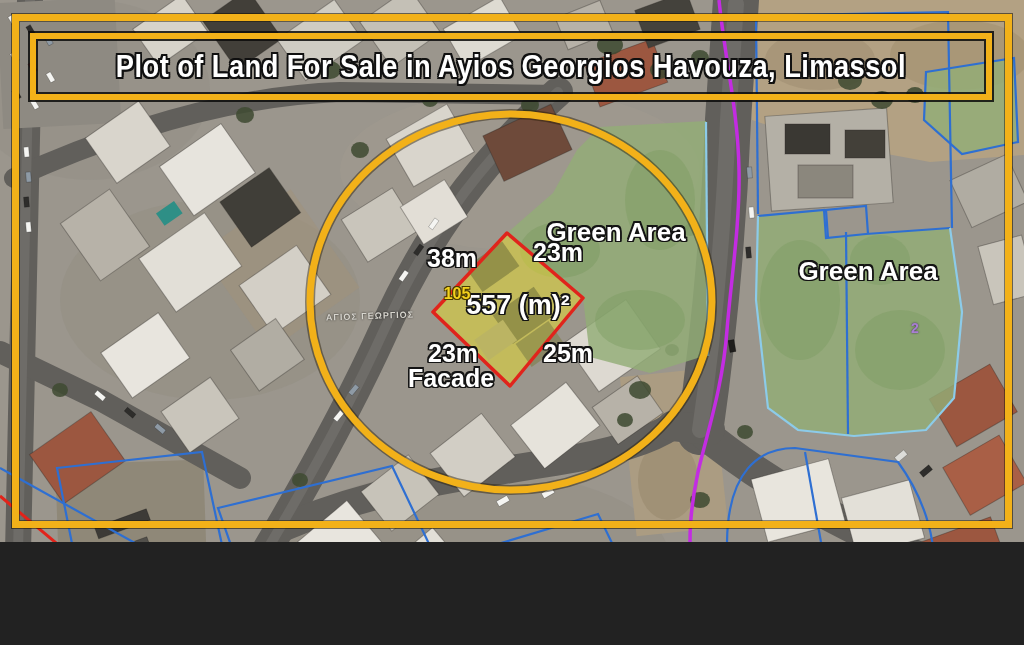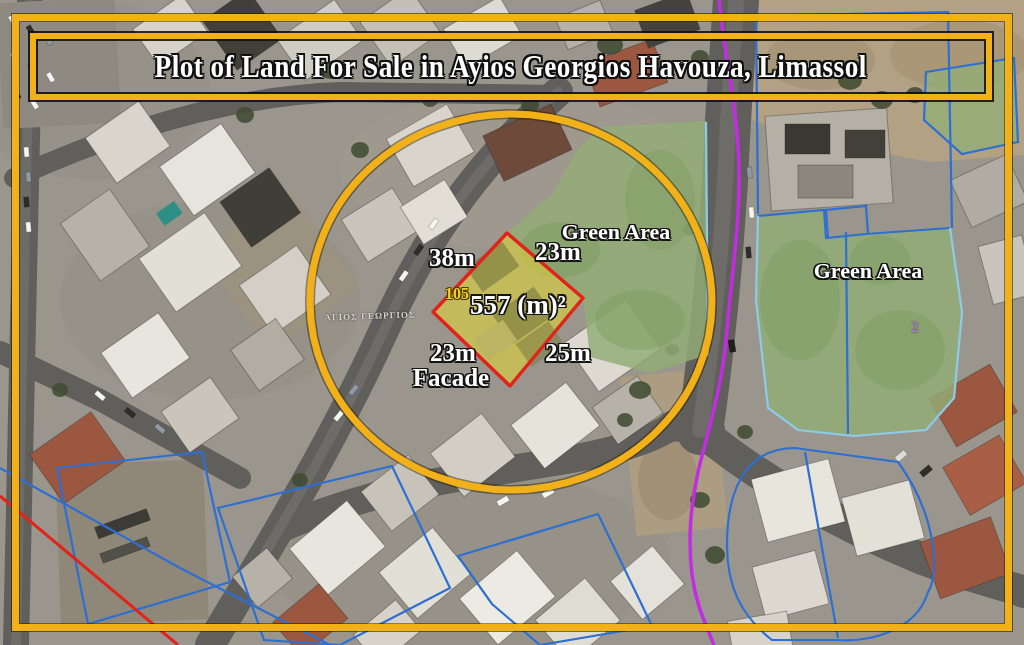--- a/index.html
+++ b/index.html
@@ -1,18 +1,18 @@
 <!DOCTYPE html>
 <html><head>
 <meta charset="utf-8">
 <style>
   html,body{margin:0;padding:0;background:#222;}
   .stage{
-    position:relative;width:1024px;height:645px;overflow:hidden;
-    font-family:Liberation Serif, serif;
+    position:relative;width:1024px;height:542px;overflow:hidden;
+    font-family:Liberation Sans, sans-serif;
     user-select:none;
   }
   .stage svg{position:absolute;left:0;top:0;}
   
   .outer-frame{
     position:absolute;left:12px;top:14px;right:12px;bottom:14px;
     border:7px solid #f2b119;
     box-shadow:0 0 0 1px rgba(20,15,0,.55), inset 0 0 0 1px rgba(20,15,0,.45);
     pointer-events:none;
   }
@@ -32,21 +32,21 @@
   }
   
   .map-label{
     position:absolute;transform:translate(-50%,-50%);
     color:#fff;font-weight:bold;white-space:nowrap;
     text-shadow:-1.5px -1.5px 0 #141414,1.5px -1.5px 0 #141414,-1.5px 1.5px 0 #141414,
                  1.5px 1.5px 0 #141414,0 -1.5px 0 #141414,0 1.5px 0 #141414,
                 -1.5px 0 0 #141414,1.5px 0 0 #141414;
   }
   .lbl-dim{font-size:25px;}
-  .lbl-green{font-size:22px;}
+  .lbl-green{font-size:26px;}
   .lbl-area{font-size:27px;}
   .lbl-street{
     font-size:9px;font-weight:bold;color:#d8d6cf;letter-spacing:1px;
     text-shadow:0 0 2px rgba(0,0,0,.8);transform:translate(-50%,-50%) rotate(-2deg);
   }
   .lbl-plotnum{
     font-size:16px;color:#f3d21c;
     text-shadow:-1px -1px 0 #4a3a00,1px -1px 0 #4a3a00,-1px 1px 0 #4a3a00,1px 1px 0 #4a3a00;
   }
   .lbl-parcel2{

